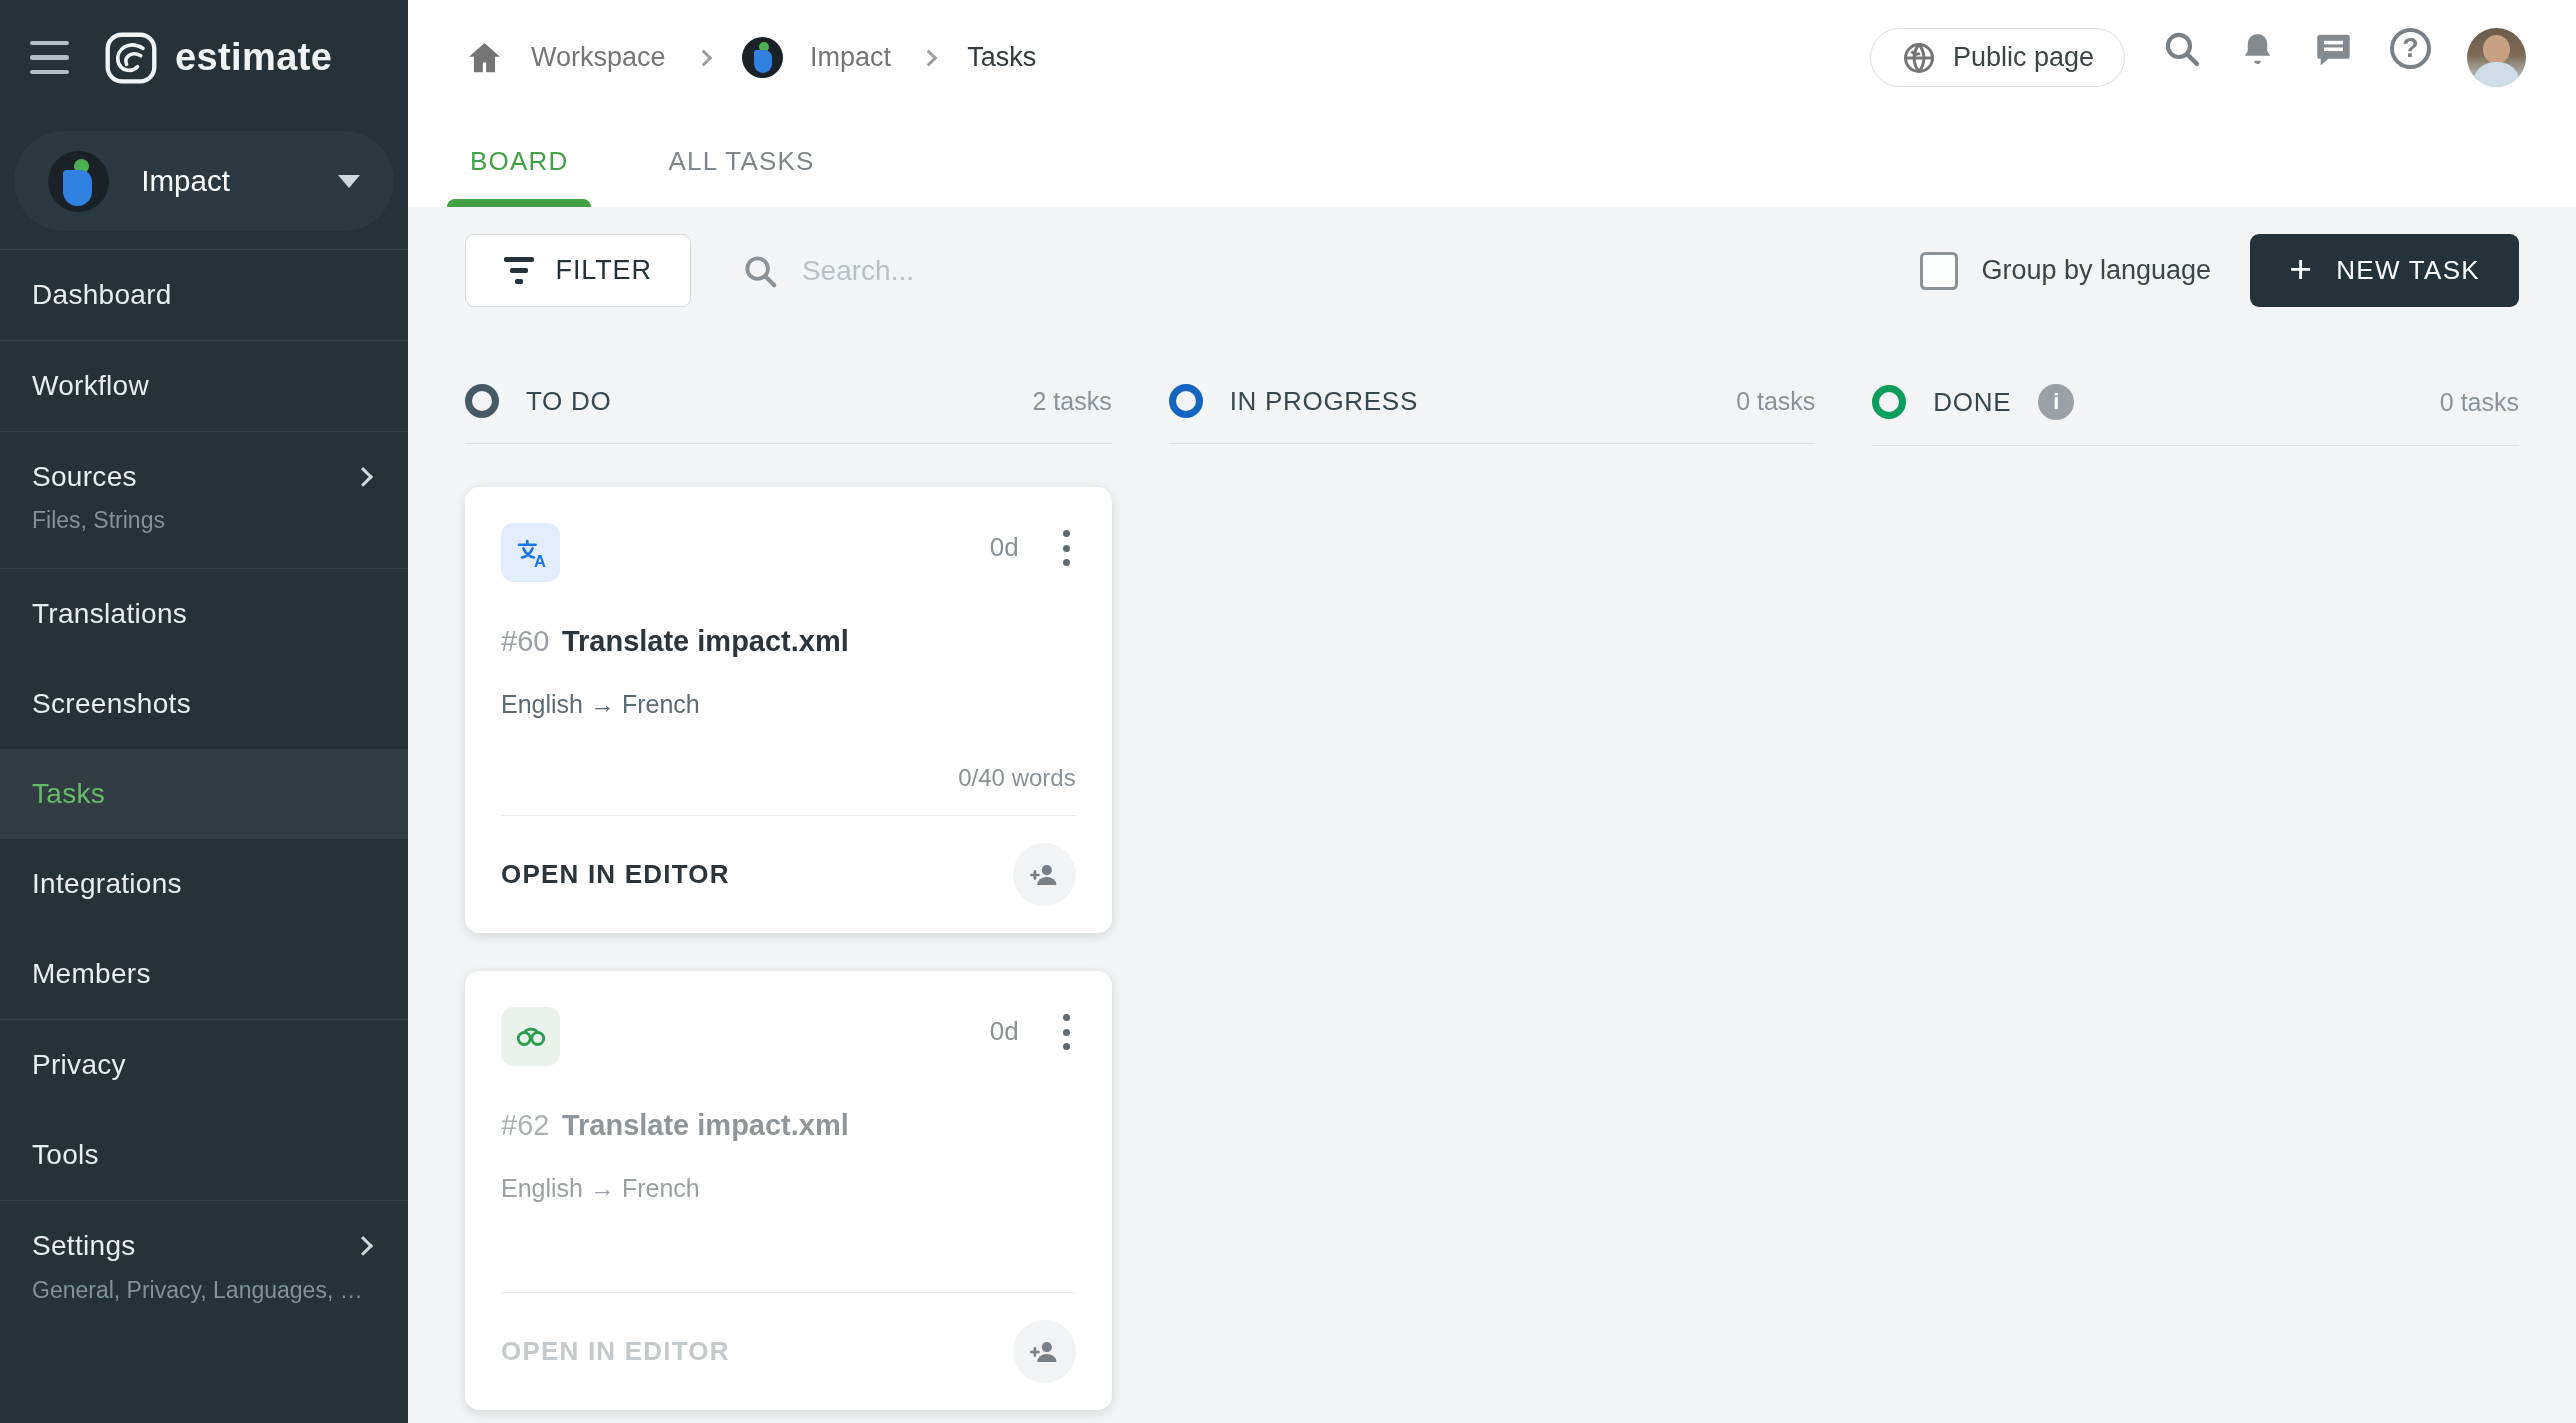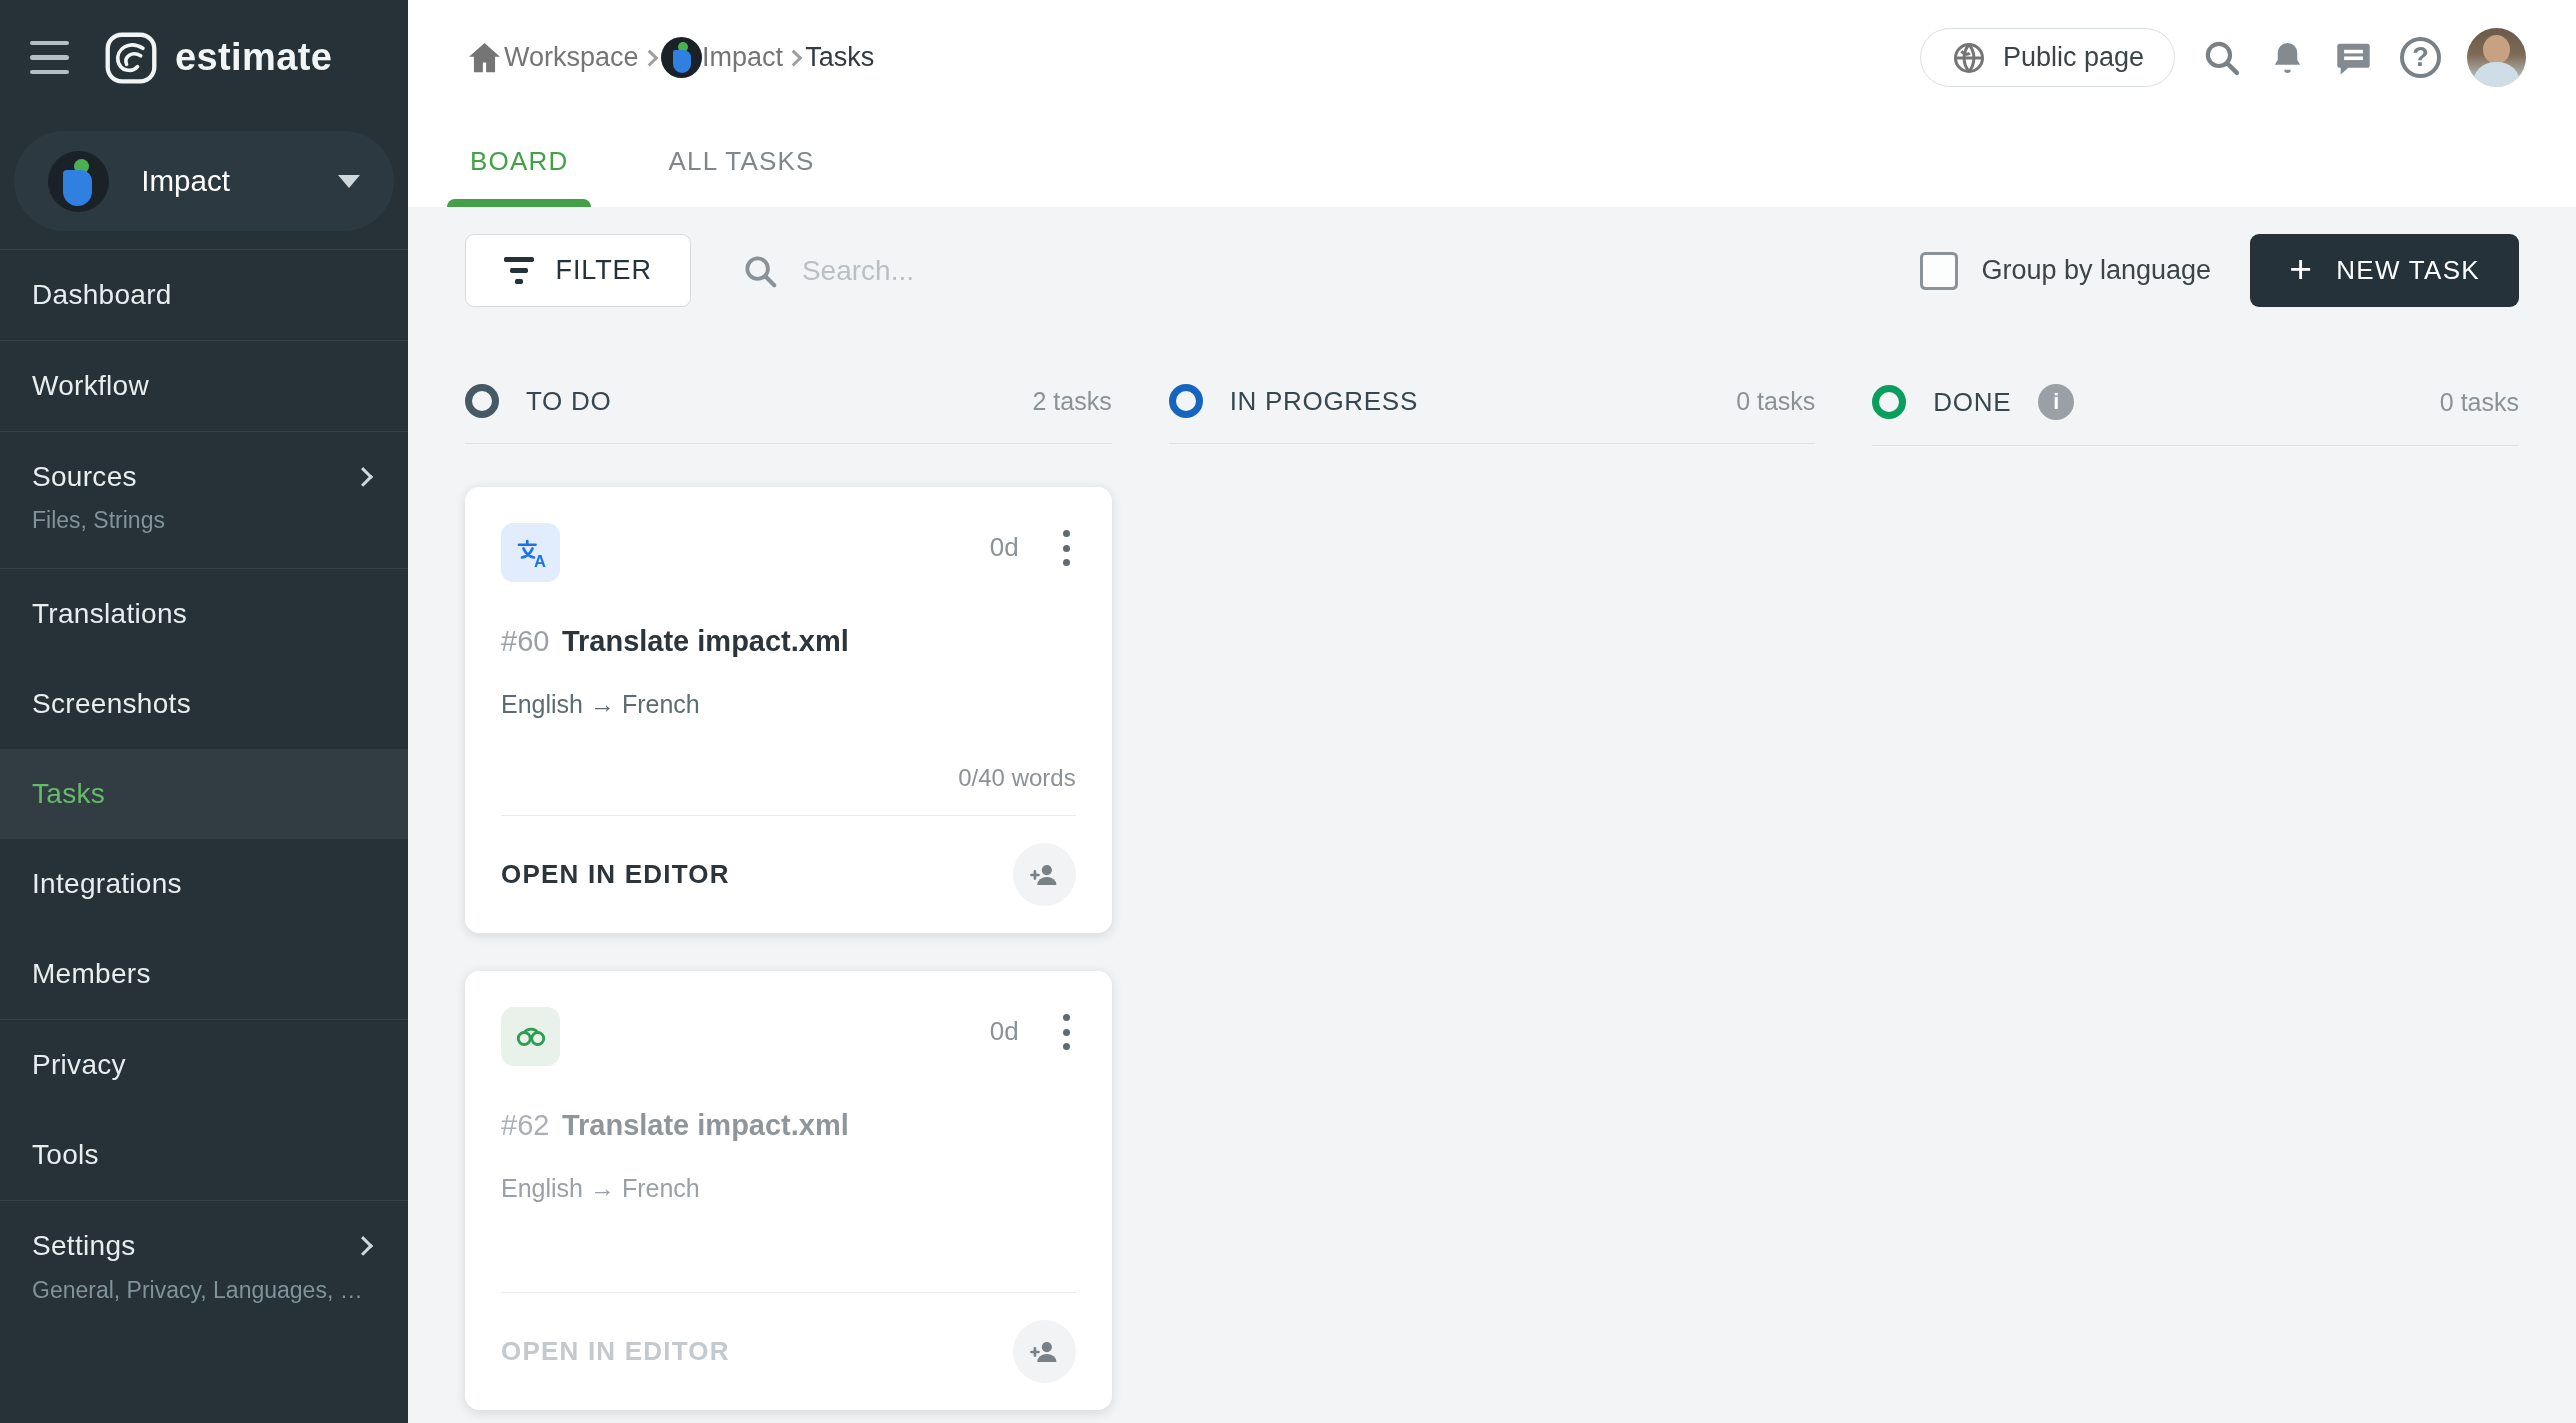--- a/index.html
+++ b/index.html
@@ -36,31 +36,31 @@
   .sb-item .sub { margin-top:14.3px; font-size:23px; color:#81929b; white-space:nowrap; overflow:hidden; text-overflow:ellipsis; }
   .sb-item.active { background:rgba(255,255,255,.055); }
   .sb-item.active .lbl { color:#66bb6a; }
   .chev-right { position:absolute; right:38px; top:38px; width:14.3px; height:14.3px;
     border-top:3.6px solid #cfd8dc; border-right:3.6px solid #cfd8dc; transform:rotate(45deg); }
 
   
   .main { flex:1; display:flex; flex-direction:column; min-width:0; }
   .topbar { height:115px; flex:none; background:#fff; display:flex; align-items:center;
     justify-content:space-between; padding:0 50px 0 57px; }
-  .breadcrumb { display:flex; align-items:center; }
+  .breadcrumb { display:flex; align-items:center; gap:27px; }
   .crumb { font-size:27px; color:#757575; cursor:pointer; }
   .crumb.current { color:#333b40; font-weight:500; cursor:default; }
   .crumb-sep { width:11.6px; height:11.6px; border-top:3.6px solid #9e9e9e; border-right:3.6px solid #9e9e9e;
     transform:rotate(45deg); margin:0 5.4px; }
   .mini-proj { width:41px; height:41px; border-radius:50%; background:#1a2227; position:relative; flex:none; }
   .mini-proj .dot { position:absolute; width:9.8px; height:9.8px; border-radius:50%; background:#4caf50; left:17px; top:5.4px; }
   .mini-proj .drop { position:absolute; width:18px; height:23px; background:#2f80e0; left:11.6px; top:12.5px;
     border-radius:2.7px 9px 10.7px 10.7px; }
 
-  .top-actions { display:flex; align-items:center; gap:26px; }
+  .top-actions { display:flex; align-items:flex-start; gap:36px; }
   .public-btn { height:59px; border:1.8px solid #dadfe1; border-radius:36px; display:flex; align-items:center;
     gap:16px; padding:0 30px; font-size:27px; font-weight:500; color:#3c4448; background:#fff; cursor:pointer; }
   .icon-btn { background:none; border:none; cursor:pointer; display:flex; align-items:center; }
   .help-circle { width:41px; height:41px; border-radius:50%; border:4.5px solid #7a8186; color:#7a8186;
     font-size:27px; font-weight:700; display:flex; align-items:center; justify-content:center; }
   .avatar { width:59px; height:59px; border-radius:50%; overflow:hidden; position:relative;
     background:linear-gradient(180deg,#6b5a4a 0%,#7d6a55 45%,#cdd9e2 100%); cursor:pointer; flex:none; }
   .avatar::before { content:""; position:absolute; width:27px; height:29px; border-radius:50%;
     background:#c8a183; left:16px; top:7.2px; }
   .avatar::after { content:""; position:absolute; width:47px; height:25px; border-radius:21.5px 21.5px 0 0;

